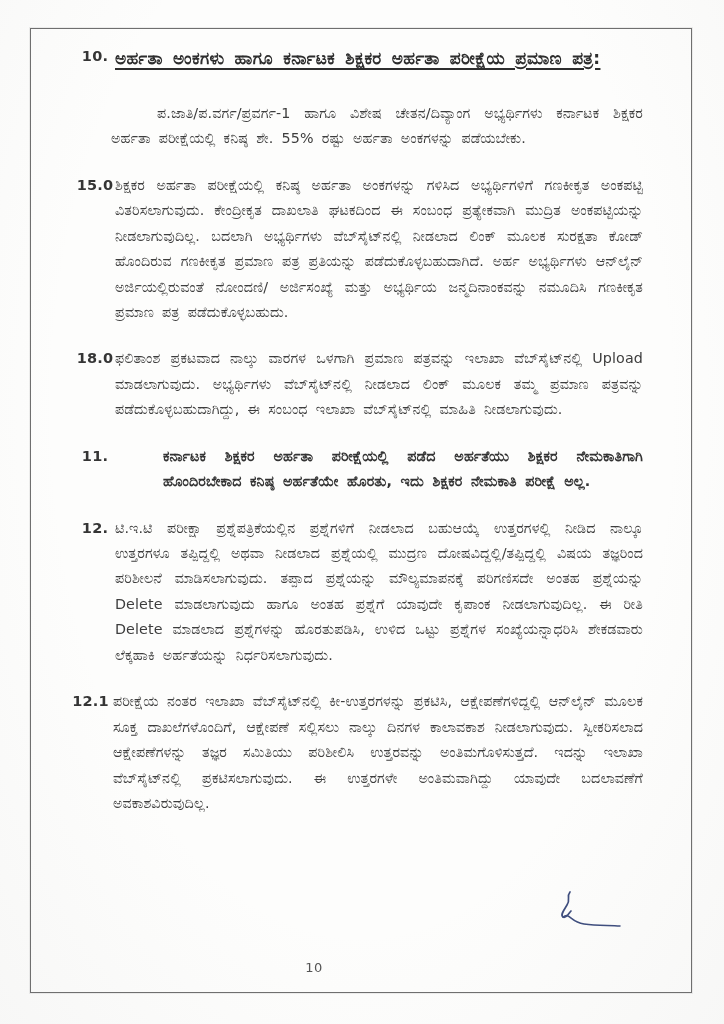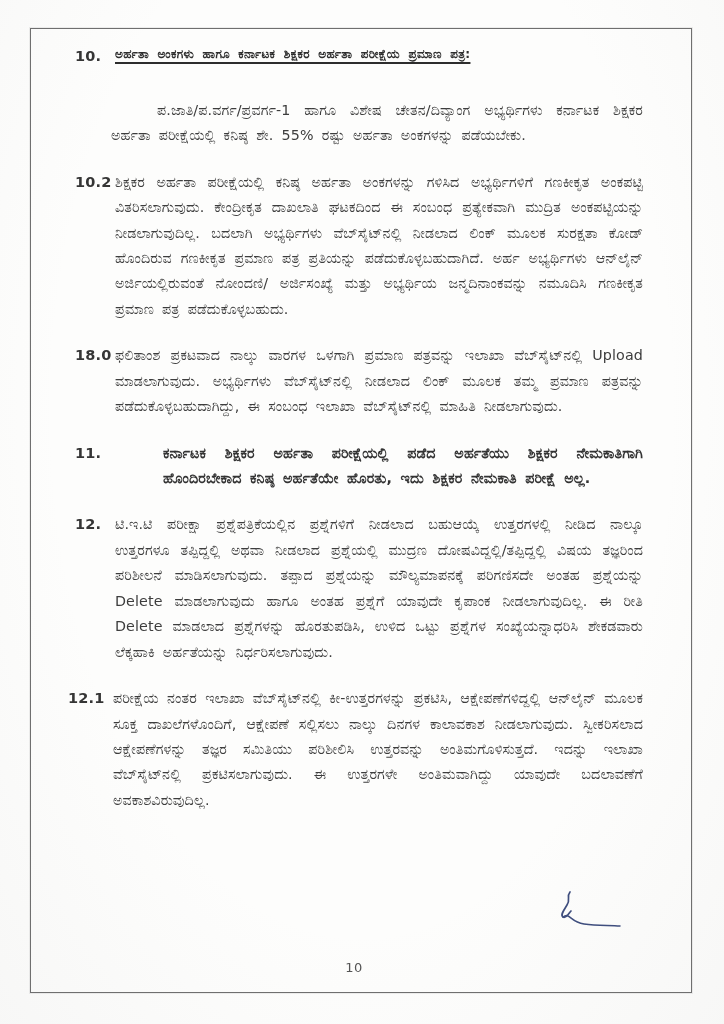--- a/index.html
+++ b/index.html
@@ -43,35 +43,36 @@
     margin-bottom: 21px;
   }
   .section .num {
     flex: 0 0 40px;
     width: 40px;
     font-size: 14.5px;
     font-weight: bold;
     color: #353535;
     letter-spacing: 0.2px;
     line-height: 1.78;
+    text-align: center;
   }
   .section .body {
     flex: 1;
     font-size: 14.3px;
     line-height: 1.78;
     text-align: justify;
     word-spacing: 3.5px;
     letter-spacing: 0.1px;
   }
   .section .body p { margin: 0; }
   .section .body p.indent { text-indent: 46px; margin-left: 36px; }
   .section.heading { margin-bottom: 28px; }
   .section.heading .title {
     margin: 0;
-    font-size: 12px;
+    font-size: 17px;
     font-weight: bold;
     color: #2d2d2d;
     text-decoration: underline;
     text-underline-offset: 4px;
     text-decoration-thickness: 1.5px;
     word-spacing: 4px;
     letter-spacing: 0.3px;
     line-height: 1.7;
   }
   .section.bold-item .body {
@@ -93,21 +94,20 @@
   }
   .page-footer {
     position: absolute;
     left: 0;
     top: 960px;
     width: 628px;
     text-align: center;
     font-size: 13px;
     color: #555555;
     letter-spacing: 0.5px;
-    padding-left: 40px;
   }
 </style>
 </head>
 <body>
 
 <div class="scan-page">
   <div class="page-border"></div>
 
   <main class="content">
 
@@ -118,21 +118,21 @@
       </div>
     </section>
 
     <section class="section">
       <div class="body">
         <p class="indent">ಪ.ಜಾತಿ/ಪ.ವರ್ಗ/ಪ್ರವರ್ಗ-1 ಹಾಗೂ ವಿಶೇಷ ಚೇತನ/ದಿವ್ಯಾಂಗ ಅಭ್ಯರ್ಥಿಗಳು ಕರ್ನಾಟಕ ಶಿಕ್ಷಕರ ಅರ್ಹತಾ ಪರೀಕ್ಷೆಯಲ್ಲಿ ಕನಿಷ್ಠ ಶೇ. 55% ರಷ್ಟು ಅರ್ಹತಾ ಅಂಕಗಳನ್ನು ಪಡೆಯಬೇಕು.</p>
       </div>
     </section>
 
     <section class="section">
-      <span class="num">10.2</span>
+      <span class="num">15.0</span>
       <div class="body">
         <p>ಶಿಕ್ಷಕರ ಅರ್ಹತಾ ಪರೀಕ್ಷೆಯಲ್ಲಿ ಕನಿಷ್ಠ ಅರ್ಹತಾ ಅಂಕಗಳನ್ನು ಗಳಿಸಿದ ಅಭ್ಯರ್ಥಿಗಳಿಗೆ ಗಣಕೀಕೃತ ಅಂಕಪಟ್ಟಿ ವಿತರಿಸಲಾಗುವುದು. ಕೇಂದ್ರೀಕೃತ ದಾಖಲಾತಿ ಘಟಕದಿಂದ ಈ ಸಂಬಂಧ ಪ್ರತ್ಯೇಕವಾಗಿ ಮುದ್ರಿತ ಅಂಕಪಟ್ಟಿಯನ್ನು ನೀಡಲಾಗುವುದಿಲ್ಲ. ಬದಲಾಗಿ ಅಭ್ಯರ್ಥಿಗಳು ವೆಬ್‌ಸೈಟ್‌ನಲ್ಲಿ ನೀಡಲಾದ ಲಿಂಕ್ ಮೂಲಕ ಸುರಕ್ಷತಾ ಕೋಡ್ ಹೊಂದಿರುವ ಗಣಕೀಕೃತ ಪ್ರಮಾಣ ಪತ್ರ ಪ್ರತಿಯನ್ನು ಪಡೆದುಕೊಳ್ಳಬಹುದಾಗಿದೆ. ಅರ್ಹ ಅಭ್ಯರ್ಥಿಗಳು ಆನ್‌ಲೈನ್ ಅರ್ಜಿಯಲ್ಲಿರುವಂತೆ ನೋಂದಣಿ/ ಅರ್ಜಿಸಂಖ್ಯೆ ಮತ್ತು ಅಭ್ಯರ್ಥಿಯ ಜನ್ಮದಿನಾಂಕವನ್ನು ನಮೂದಿಸಿ ಗಣಕೀಕೃತ ಪ್ರಮಾಣ ಪತ್ರ ಪಡೆದುಕೊಳ್ಳಬಹುದು.</p>
       </div>
     </section>
 
     <section class="section">
       <span class="num">18.0</span>
       <div class="body">
         <p>ಫಲಿತಾಂಶ ಪ್ರಕಟವಾದ ನಾಲ್ಕು ವಾರಗಳ ಒಳಗಾಗಿ ಪ್ರಮಾಣ ಪತ್ರವನ್ನು ಇಲಾಖಾ ವೆಬ್‌ಸೈಟ್‌ನಲ್ಲಿ Upload ಮಾಡಲಾಗುವುದು. ಅಭ್ಯರ್ಥಿಗಳು ವೆಬ್‌ಸೈಟ್‌ನಲ್ಲಿ ನೀಡಲಾದ ಲಿಂಕ್ ಮೂಲಕ ತಮ್ಮ ಪ್ರಮಾಣ ಪತ್ರವನ್ನು ಪಡೆದುಕೊಳ್ಳಬಹುದಾಗಿದ್ದು, ಈ ಸಂಬಂಧ ಇಲಾಖಾ ವೆಬ್‌ಸೈಟ್‌ನಲ್ಲಿ ಮಾಹಿತಿ ನೀಡಲಾಗುವುದು.</p>
       </div>

